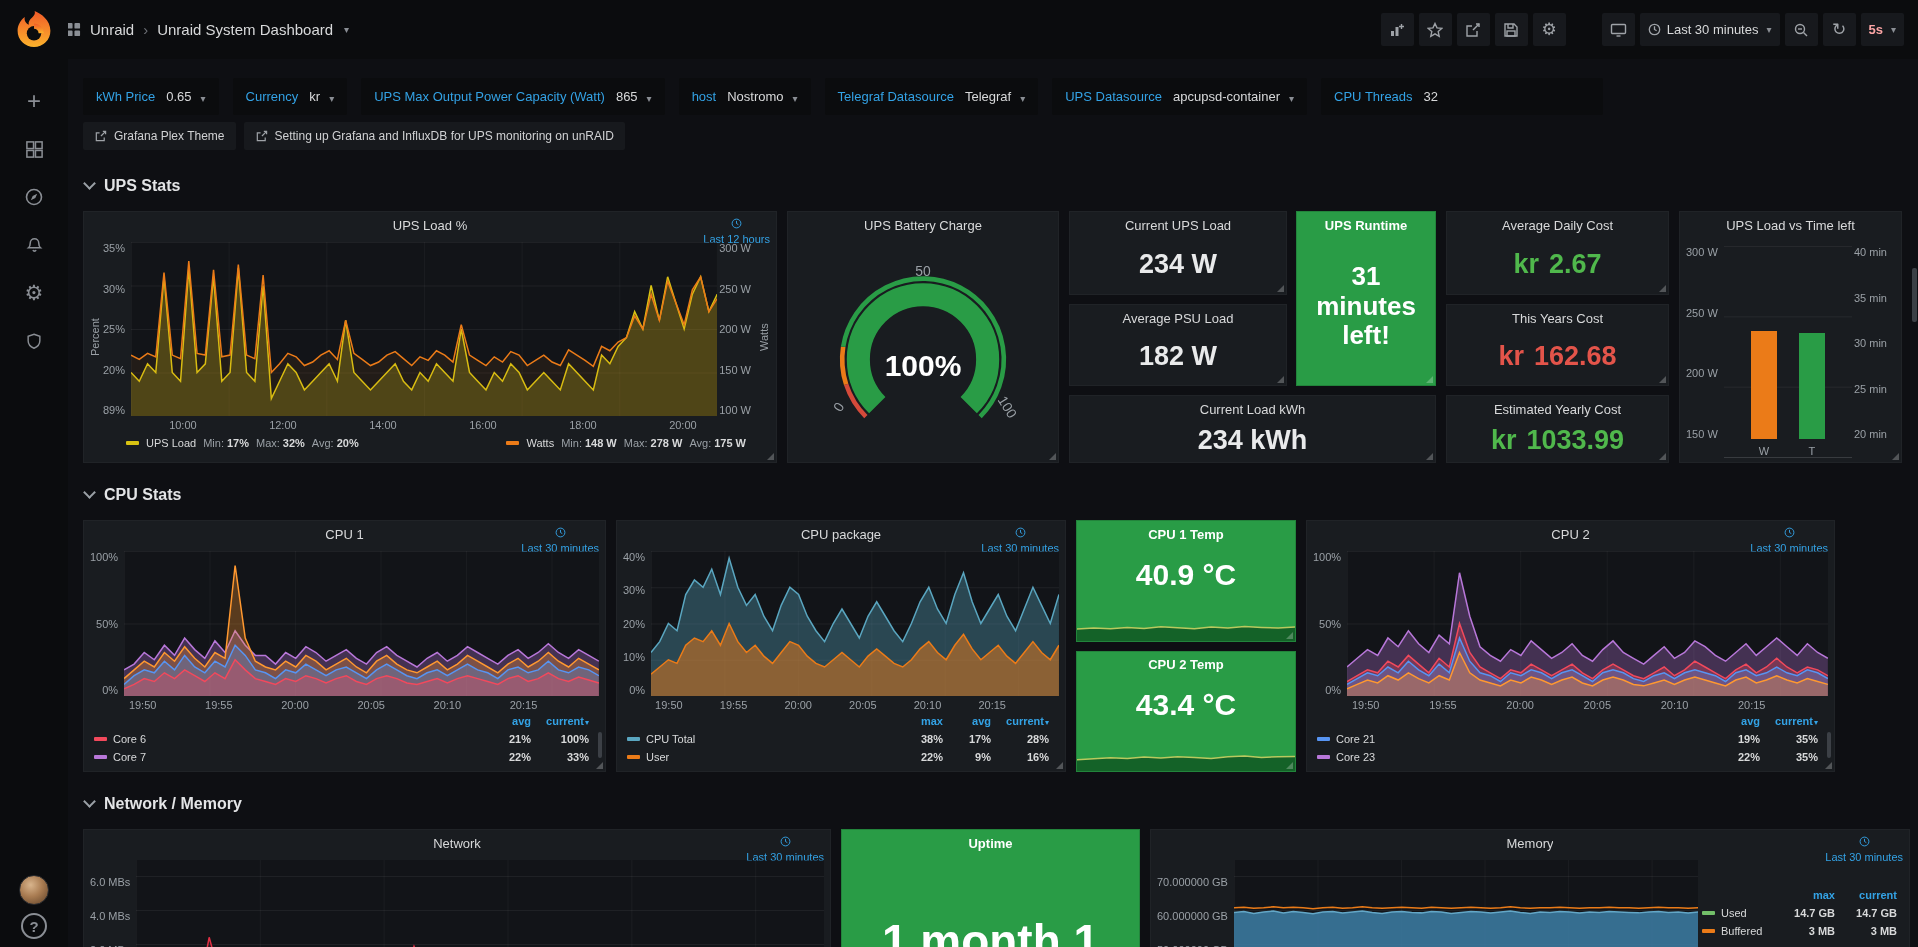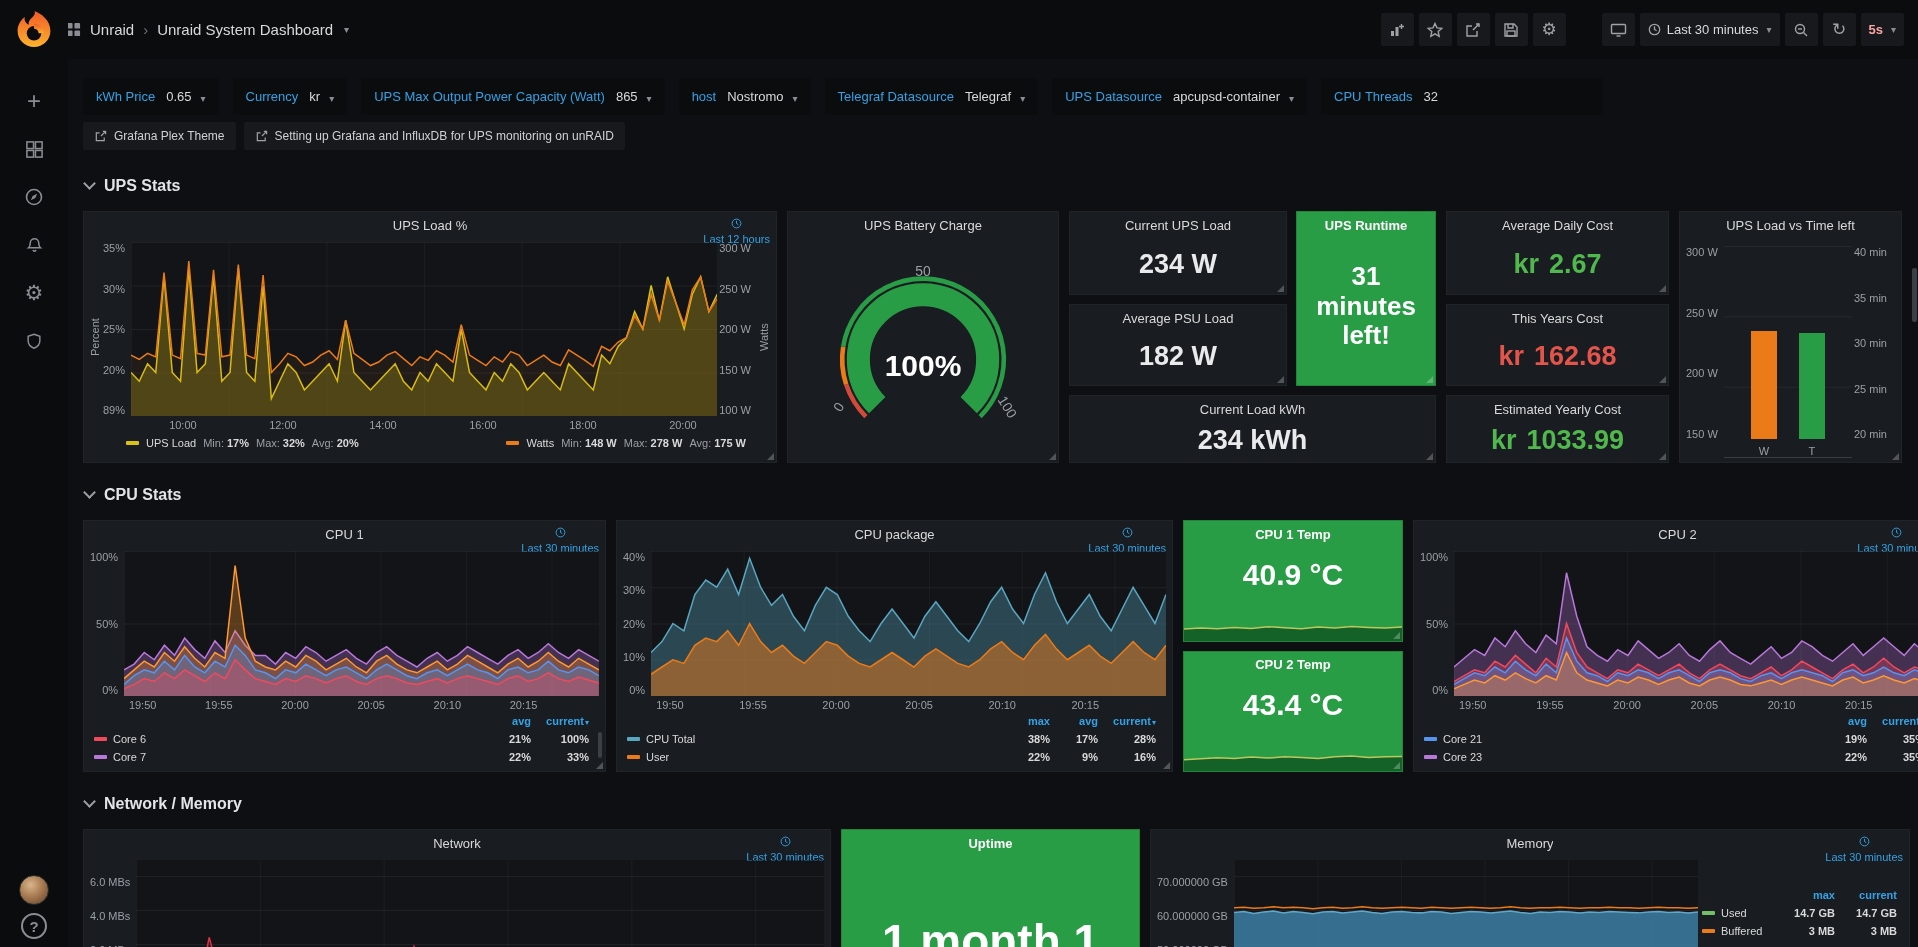--- a/index.html
+++ b/index.html
@@ -613,21 +613,21 @@
                 <span class="lmark" style="background: rgb(184, 119, 217);"></span>
                 <span>Core 7</span>
               </span>
             <span class="lt-v">22%</span>
             <span class="lt-v">33%</span>
           </div>
           <div class="legend-scroll"></div>
         </div>
       </div>
 
-      <div class="panel" style="width:557px;flex:none;">
+      <div class="panel" style="width:450px;flex:none;">
         <div class="panel-header">
           <span class="panel-title">CPU package</span>
           <span class="time-badge">
             <svg width="11" height="11" viewBox="0 0 14 14">
                 <circle cx="7" cy="7" r="5.6"></circle>
                 <path d="M7 3.6V7l2.3 1.4"></path>
               </svg>
             <span>Last 30 minutes</span>
           </span>
         </div>

